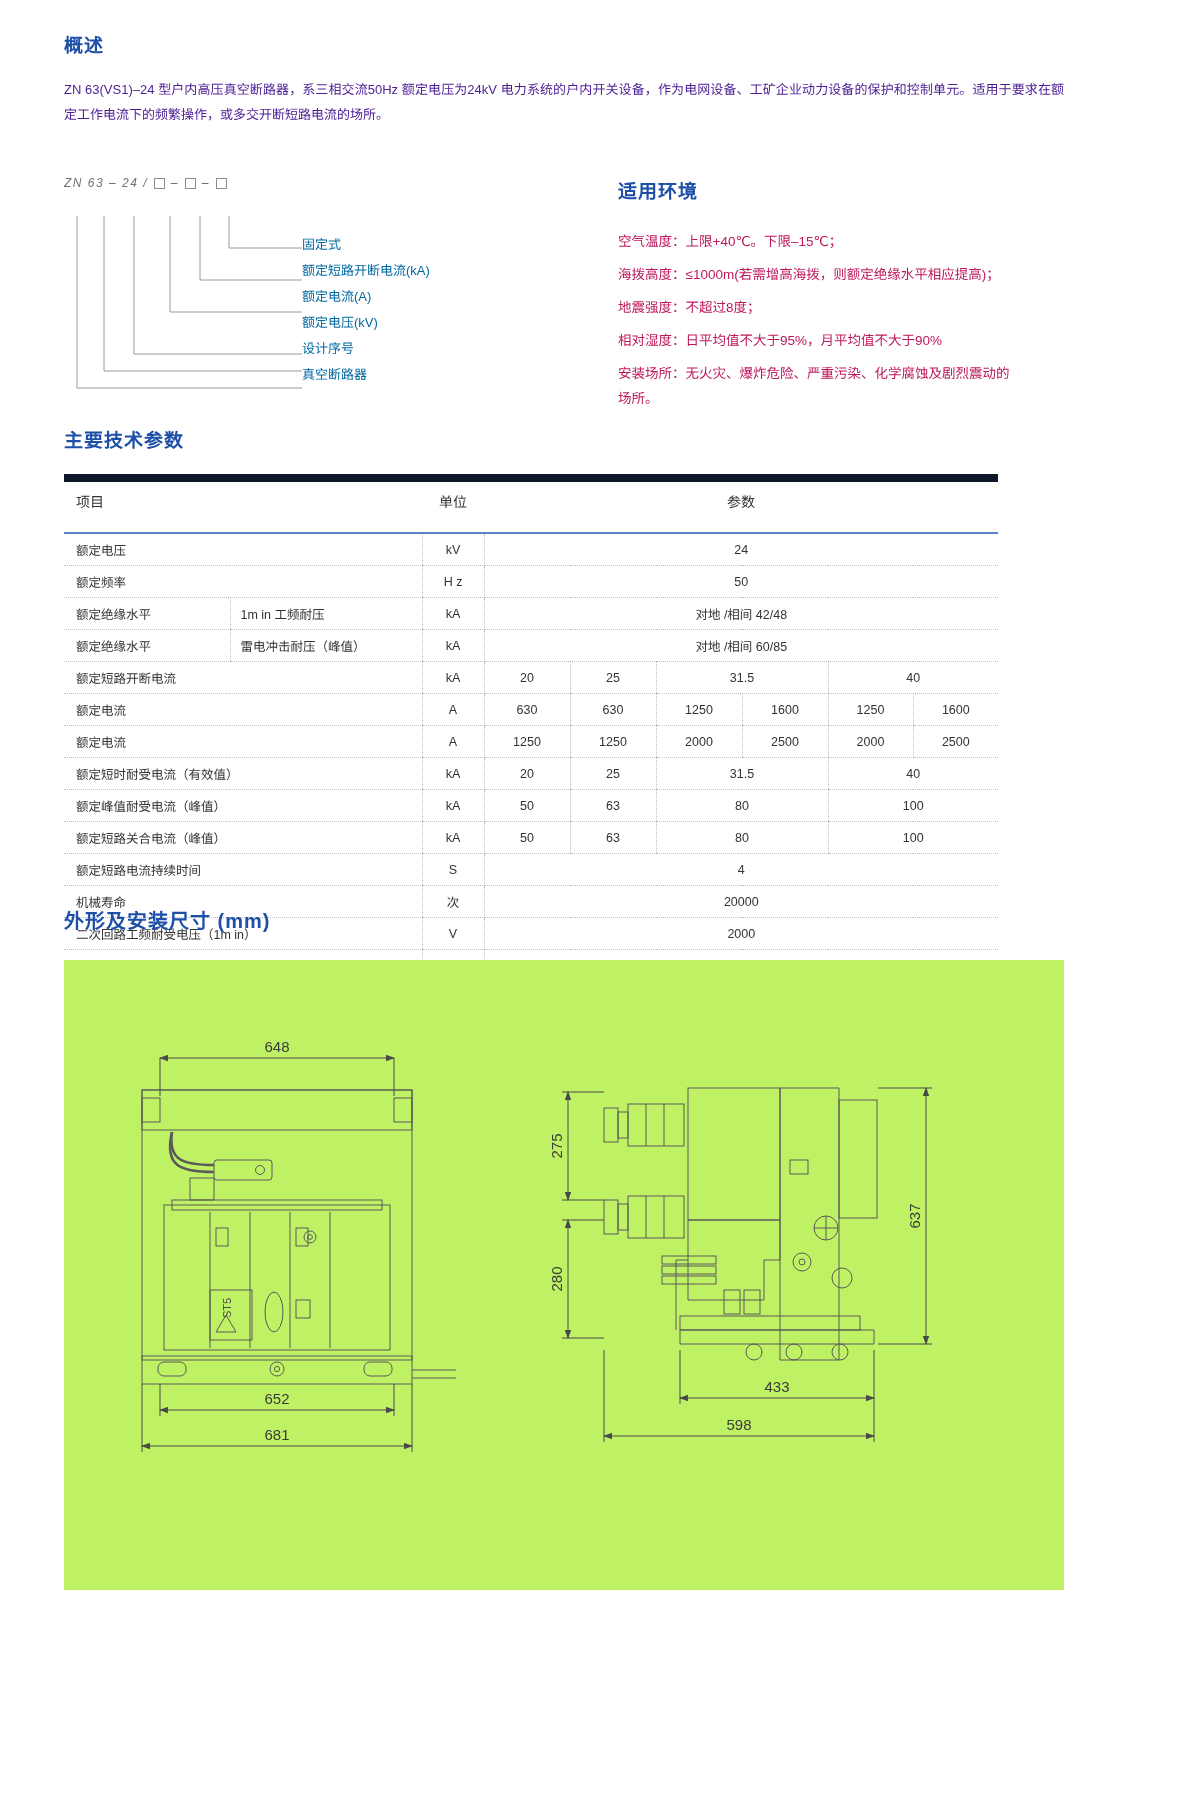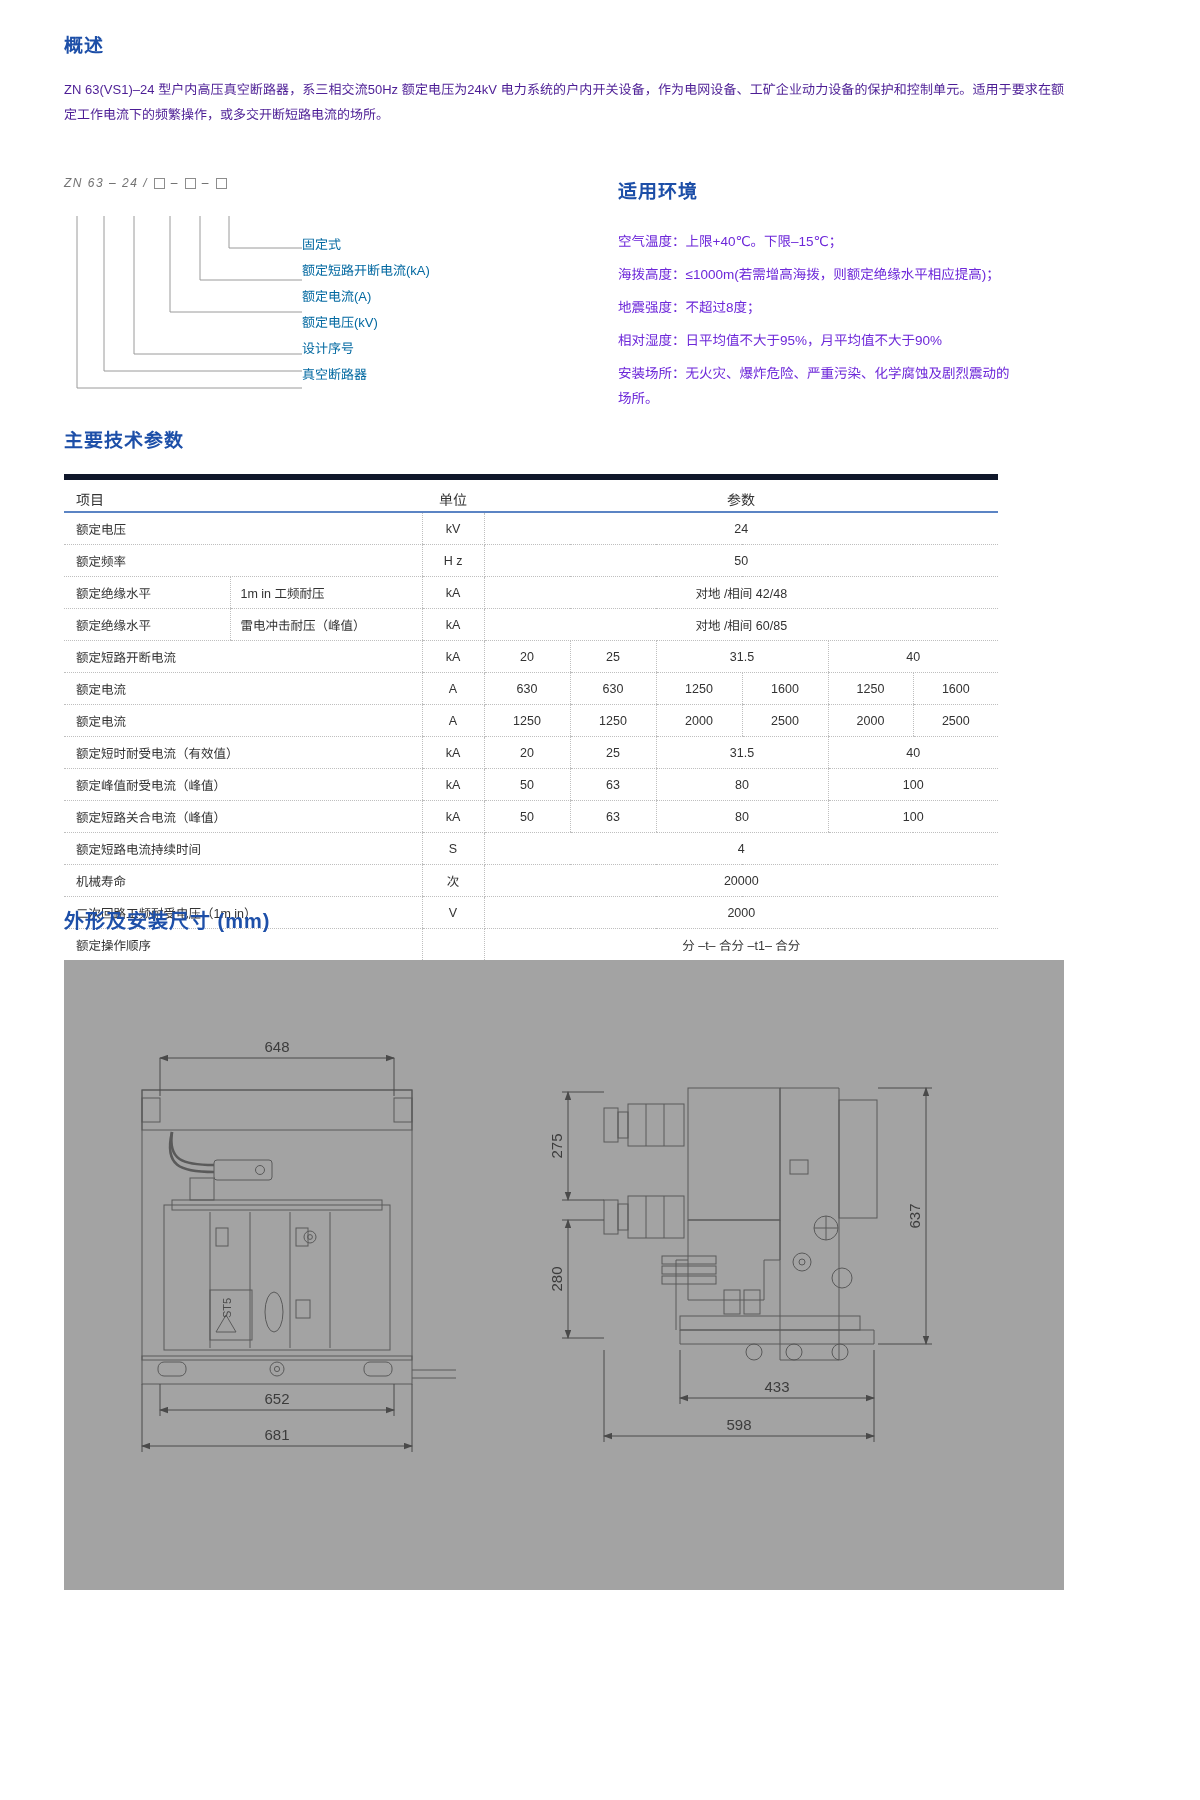--- a/index.html
+++ b/index.html
@@ -64,39 +64,39 @@
     color: #0369a1;
     height: 26px;
     line-height: 26px;
     white-space: nowrap;
   }
 
   
   .env-line {
     font-size: 13.5px;
     line-height: 25px;
-    color: #6d28d9;
+    color: #be185d;
     margin-bottom: 8px;
   }
 
   
   #params { position: absolute; left: 64px; top: 425px; width: 1000px; }
   #params .sec-title { margin-bottom: 22px; }
   table.spec {
     border-collapse: collapse;
     width: 934px;
     font-size: 12.5px;
     color: #333;
     table-layout: fixed;
   }
   table.spec tr.hdr th {
     font-weight: normal;
     font-size: 14px;
-    padding: 9px 0 2px 0;
-    border-top: 6px solid #0f172a;
+    padding: 9px 0 21px 0;
+    border-top: 8px solid #0f172a;
     border-bottom: 2px solid #5b84c4;
     text-align: center;
   }
   table.spec tr.hdr th.left { text-align: left; padding-left: 12px; }
   table.spec td {
     padding: 6px 0;
     border-bottom: 1px dotted #bfbfbf;
     text-align: center;
     height: 25px;
   }
@@ -115,21 +115,21 @@
   table.spec td.val.nobar { border-left: none; }
   table.spec tr.last td { border-bottom: 2px solid #5b84c4; }
 
   
   #dims { position: absolute; left: 64px; top: 905px; width: 1060px; }
   #dims .sec-title { margin-bottom: 26px; }
   .draw-panel {
     position: relative;
     width: 1000px;
     height: 630px;
-    background: #a3a3a3;
+    background: #bef264;
   }
   .draw-svg { position: absolute; left: 0; top: 0; }
   .dim-text {
     font-family: "Liberation Sans", sans-serif;
     font-size: 15px;
     fill: #3c3c3c;
   }
 </style>
 </head>
 <body>

